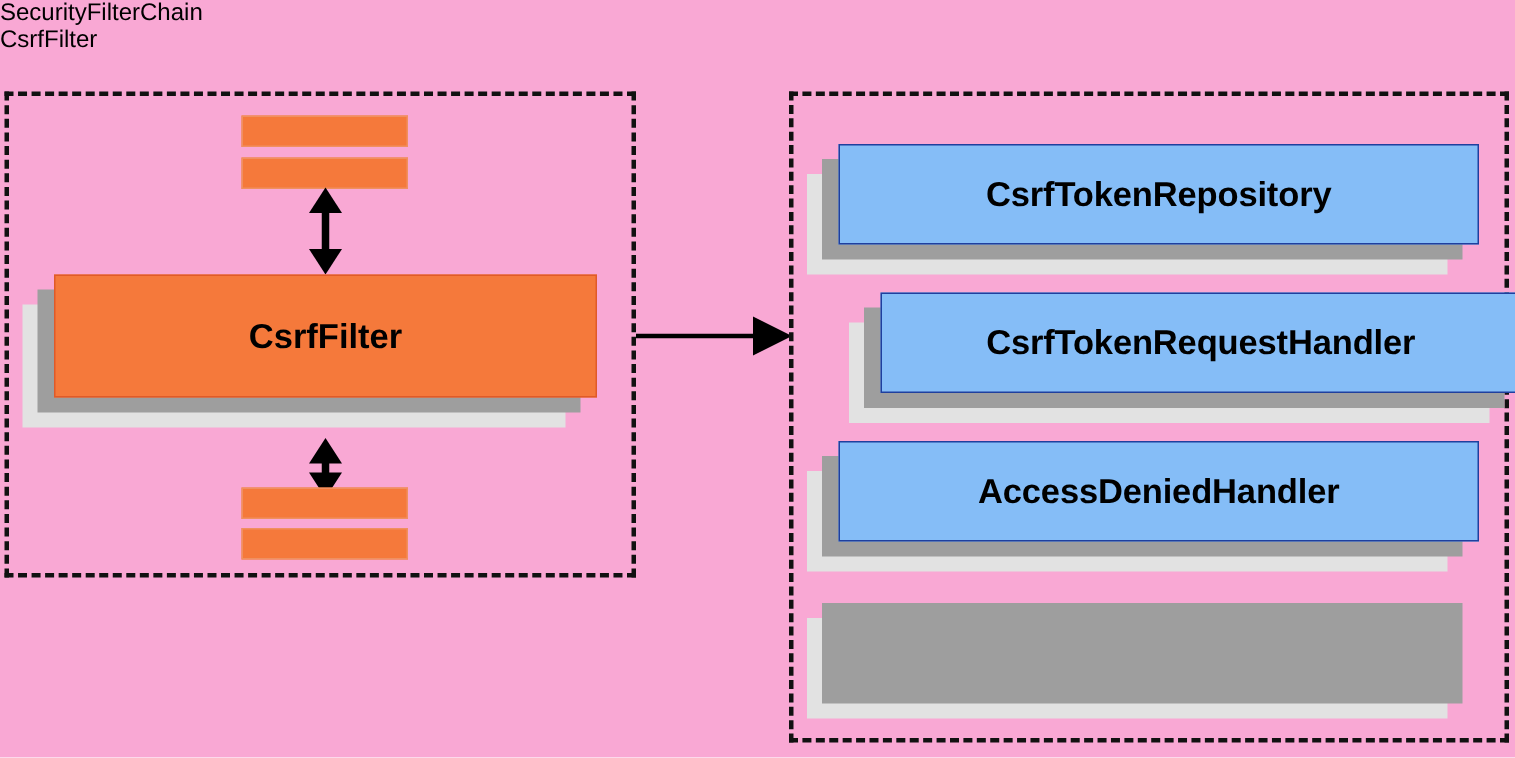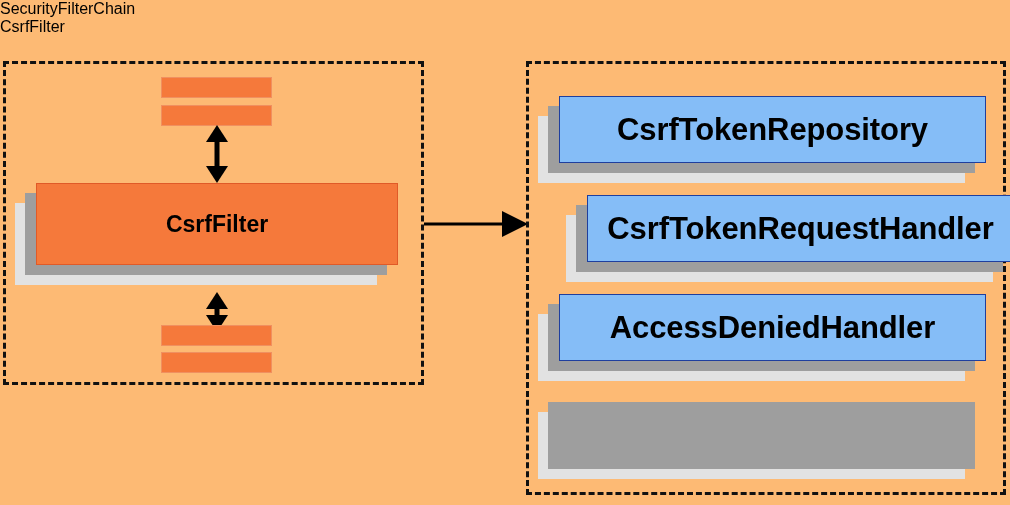--- a/index.html
+++ b/index.html
@@ -8,21 +8,21 @@
     background: #ffffff;
   }
   body {
     font-family: "Liberation Sans", sans-serif;
     -webkit-font-smoothing: antialiased;
   }
   #canvas {
     position: relative;
     width: 1010px;
     height: 505px;
-    background: #fdba74;
+    background: #f9a8d4;
     overflow: hidden;
   }
   #title-left  { left: 15px;  top: 8px; }
   #title-right { left: 534px; top: 8px; }
 
   
   .dashed-panel {
     position: absolute;
     border: 3px dashed #111111;
     box-sizing: border-box;
@@ -50,21 +50,21 @@
     font-weight: bold;
     color: #000000;
     line-height: 1;
     white-space: nowrap;
   }
 
   
   .stack.blue .face {
     background: #85bdf7;
     border: 1px solid #1f3f9e;
-    font-size: 31px;
+    font-size: 23px;
     letter-spacing: -0.1px;
   }
 
   
   .stack.orange .face {
     background: #f5793b;
     border: 1px solid #e05a28;
     font-size: 23px;
   }
 

